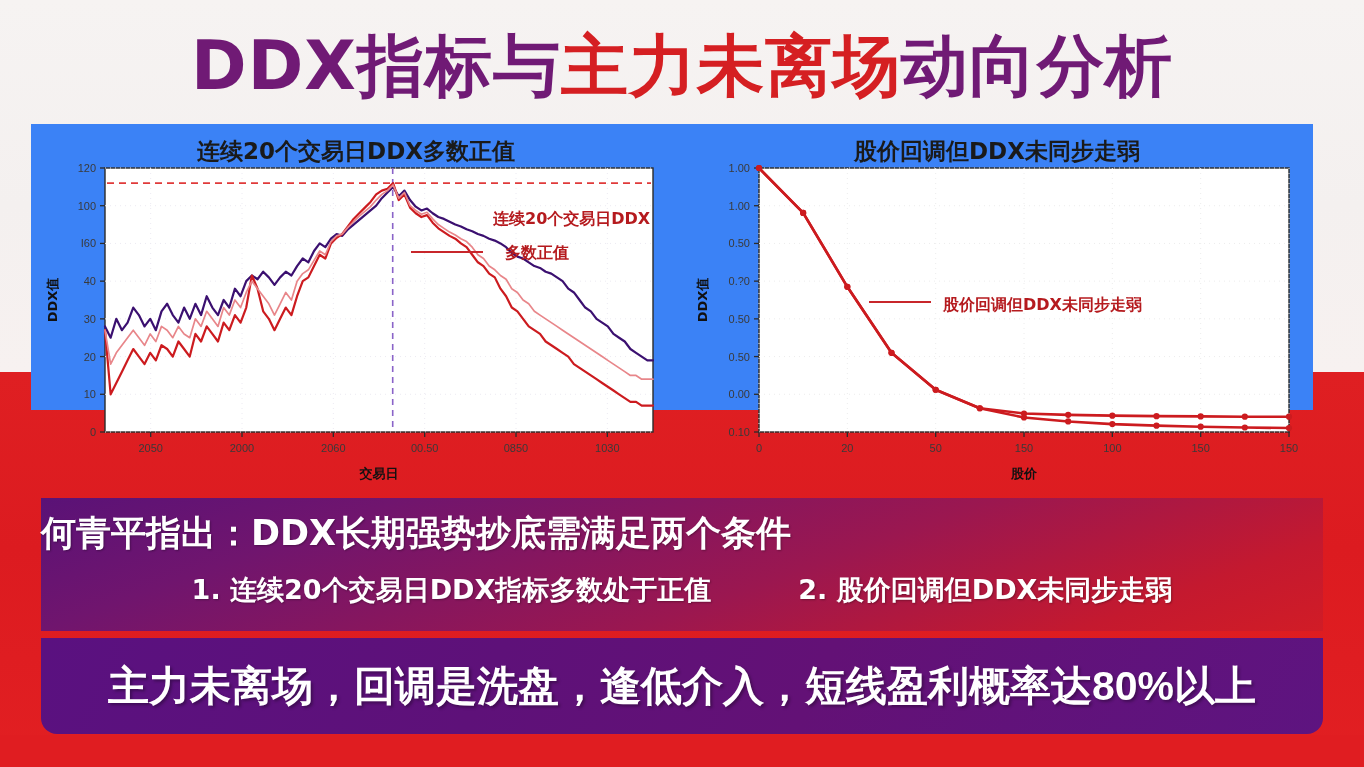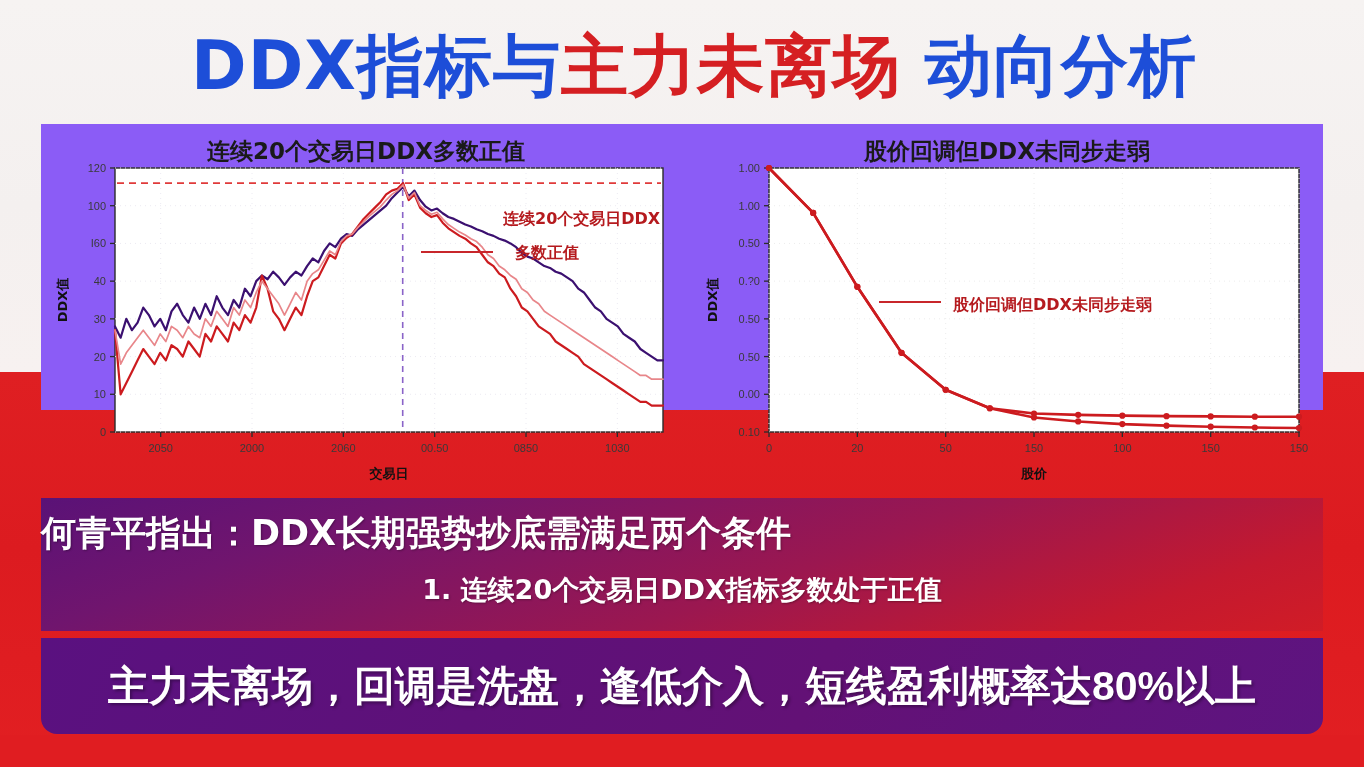--- a/index.html
+++ b/index.html
@@ -25,27 +25,27 @@
   }
 
   
   #title {
     position:absolute; left:0; top:26px; width:1364px; height:80px;
     text-align:center; white-space:nowrap;
     font-size:67px; font-weight:bold; letter-spacing:1px;
     line-height:80px;
     font-family:"DejaVu Sans","Liberation Sans",sans-serif;
   }
-  #title .seg-p { color:#1d4ed8;margin-left:24px; }
+  #title .seg-p { color:#701a75; }
   #title .seg-r { color:#d51f22; }
 
   
   #chart-card {
-    position:absolute; left:41px; top:124px; width:1282px; height:286px;
-    background:#8b5cf6;
+    position:absolute; left:31px; top:124px; width:1282px; height:286px;
+    background:#3b82f6;
   }
   .chart-panel { position:absolute; top:0; height:374px; }
   #panel-left  { left:0px;   width:650px; }
   #panel-right { left:650px; width:632px; }
 
   .chart-title {
     position:absolute; top:12px; left:0; width:100%;
     text-align:center; font-size:23px; font-weight:bold; color:#1a1a1a;
     font-family:"DejaVu Sans","Liberation Sans",sans-serif;
   }
@@ -255,18 +255,19 @@
         <text x="262" y="150" class="anno-txt">股价回调但DDX未同步走弱</text>
       </svg>
   </div>
 
 </div>
 
 <div id="band-conditions">
   <div id="cond-head">何青平指出：DDX长期强势抄底需满足两个条件</div>
   <div id="cond-row">
     <span class="cond-item">1. 连续20个交易日DDX指标多数处于正值</span>
+    <span class="cond-item">2. 股价回调但DDX未同步走弱</span>
   </div>
 </div>
 
 <div id="band-conclusion">
   <div id="conclusion-text">主力未离场，回调是洗盘，逢低介入，短线盈利概率达80%以上</div>
 </div>
 
 </body></html>

